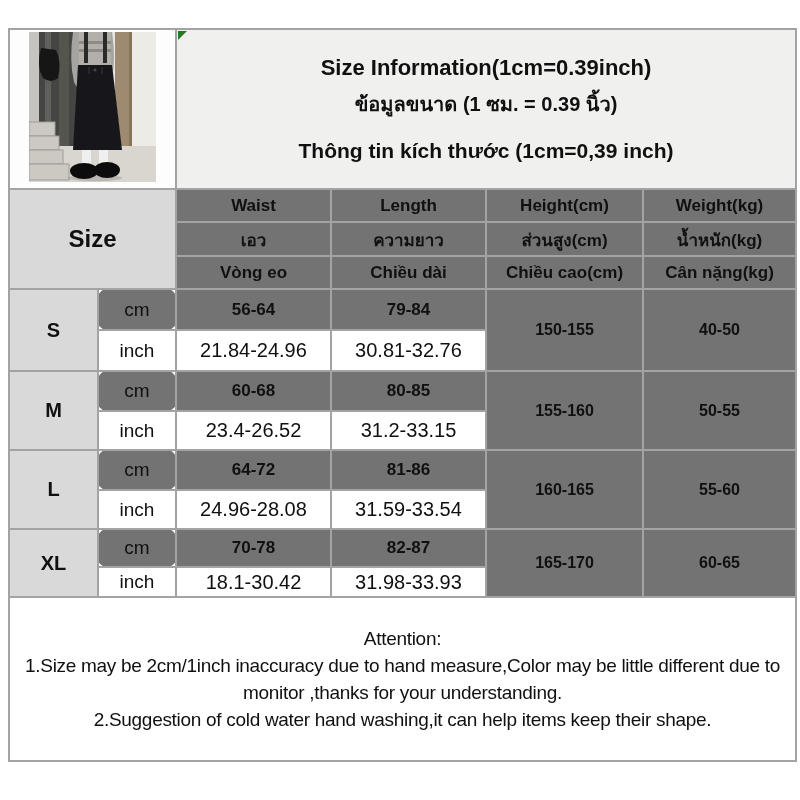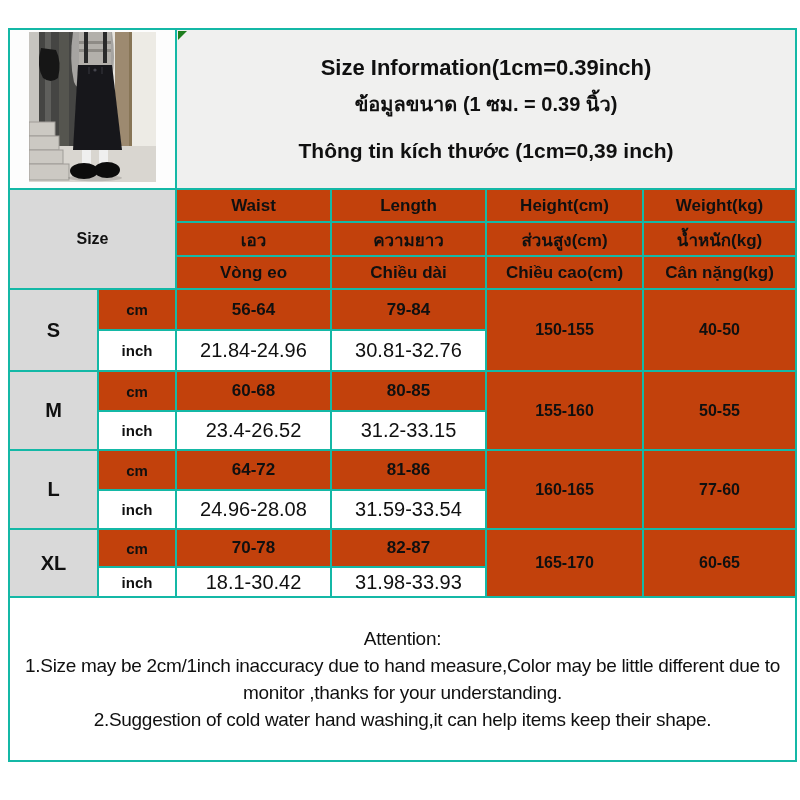--- a/index.html
+++ b/index.html
@@ -8,45 +8,45 @@
     font-family:"Liberation Sans","DejaVu Sans",sans-serif;color:#101010;
     -webkit-font-smoothing:antialiased;
   }
   .sheet{position:absolute;inset:0;background:#ffffff;}
 
   table.size-chart{
     position:absolute;left:8px;top:28px;width:787px;
     border-collapse:collapse;table-layout:fixed;
   }
   table.size-chart td{
-    border:2px solid #14b8a6;text-align:center;vertical-align:middle;
+    border:2px solid #a3a3a3;text-align:center;vertical-align:middle;
     padding:0;overflow:hidden;
   }
 
   
   .bg-gray{background:#d9d9d9;}
-  .bg-light{background:#c2410c;}
+  .bg-light{background:#737373;}
   .bg-white{background:#ffffff;}
   .photo-cell{background:#fdfdfd;vertical-align:middle;}
   .title-cell{background:#f0f0ef;position:relative;}
 
   
   .title-line1{font-weight:bold;font-size:22px;line-height:30px;}
   .title-line2{font-weight:bold;font-size:20px;line-height:30px;margin-top:6px;}
   .title-line3{font-weight:bold;font-size:21px;line-height:30px;margin-top:17px;}
 
   .flag{
     position:absolute;left:1px;top:1px;width:9px;height:9px;
     background:#1e7e1e;clip-path:polygon(0 0,100% 0,0 100%);
   }
 
   
   .hdr{font-weight:bold;font-size:17px;}
   .size-letter{font-weight:bold;font-size:20px;}
-  .unit{font-weight:bold;font-size:15px;}
+  .unit{font-weight:normal;font-size:19px;border-radius:9px;}
   .val-cm{font-weight:bold;font-size:17px;}
   .val-inch{font-weight:normal;font-size:20px;margin-left:37px;}
   .val-span{font-weight:bold;font-size:16px;}
 
   
   td.attention-cell{
     text-align:left;vertical-align:top;background:#ffffff;
     padding:4px 8px 0 6px;
     border-radius:11px;
   }
@@ -108,21 +108,21 @@
       </td>
       <td class="title-cell" colspan="4">
         <span class="flag"></span>
         <div class="title-line1">Size Information(1cm=0.39inch)</div>
         <div class="title-line2">ข้อมูลขนาด (1 ซม. = 0.39 นิ้ว)</div>
         <div class="title-line3">Thông tin kích thước (1cm=0,39 inch)</div>
       </td>
     </tr>
 
     <tr>
-      <td class="bg-gray hdr" colspan="2" rowspan="3" style="font-size:16px">Size</td>
+      <td class="bg-gray hdr" colspan="2" rowspan="3" style="font-size:24px">Size</td>
       <td class="bg-light hdr" style="height:31px">Waist</td>
       <td class="bg-light hdr">Length</td>
       <td class="bg-light hdr">Height(cm)</td>
       <td class="bg-light hdr">Weight(kg)</td>
     </tr>
     <tr>
       <td class="bg-light hdr" style="height:32px">เอว</td>
       <td class="bg-light hdr">ความยาว</td>
       <td class="bg-light hdr">ส่วนสูง(cm)</td>
       <td class="bg-light hdr">น้ำหนัก(kg)</td>
@@ -161,21 +161,21 @@
       <td class="bg-white val-inch">23.4-26.52</td>
       <td class="bg-white val-inch">31.2-33.15</td>
     </tr>
 
     <tr>
       <td class="bg-gray size-letter" rowspan="2">L</td>
       <td class="bg-light unit" style="height:38px">cm</td>
       <td class="bg-light val-cm">64-72</td>
       <td class="bg-light val-cm">81-86</td>
       <td class="bg-light val-span" rowspan="2">160-165</td>
-      <td class="bg-light val-span" rowspan="2">77-60</td>
+      <td class="bg-light val-span" rowspan="2">55-60</td>
     </tr>
     <tr>
       <td class="bg-white unit" style="height:37px">inch</td>
       <td class="bg-white val-inch">24.96-28.08</td>
       <td class="bg-white val-inch">31.59-33.54</td>
     </tr>
 
     <tr>
       <td class="bg-gray size-letter" rowspan="2">XL</td>
       <td class="bg-light unit" style="height:36px">cm</td>

